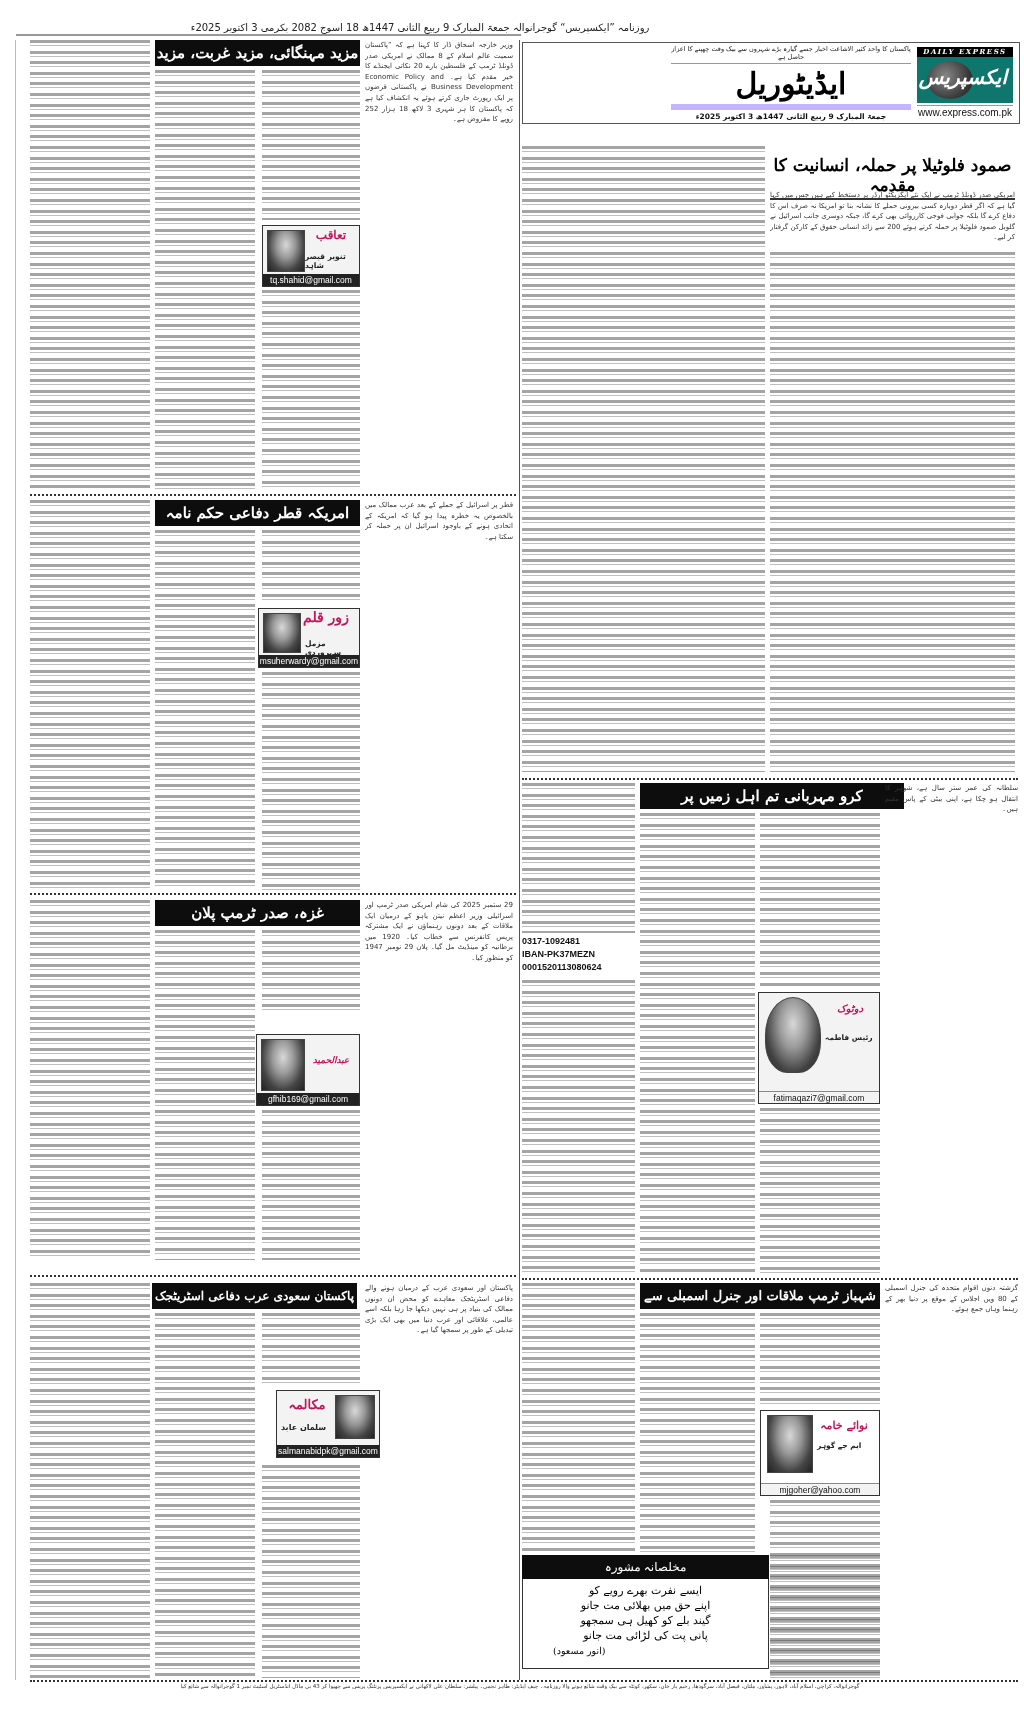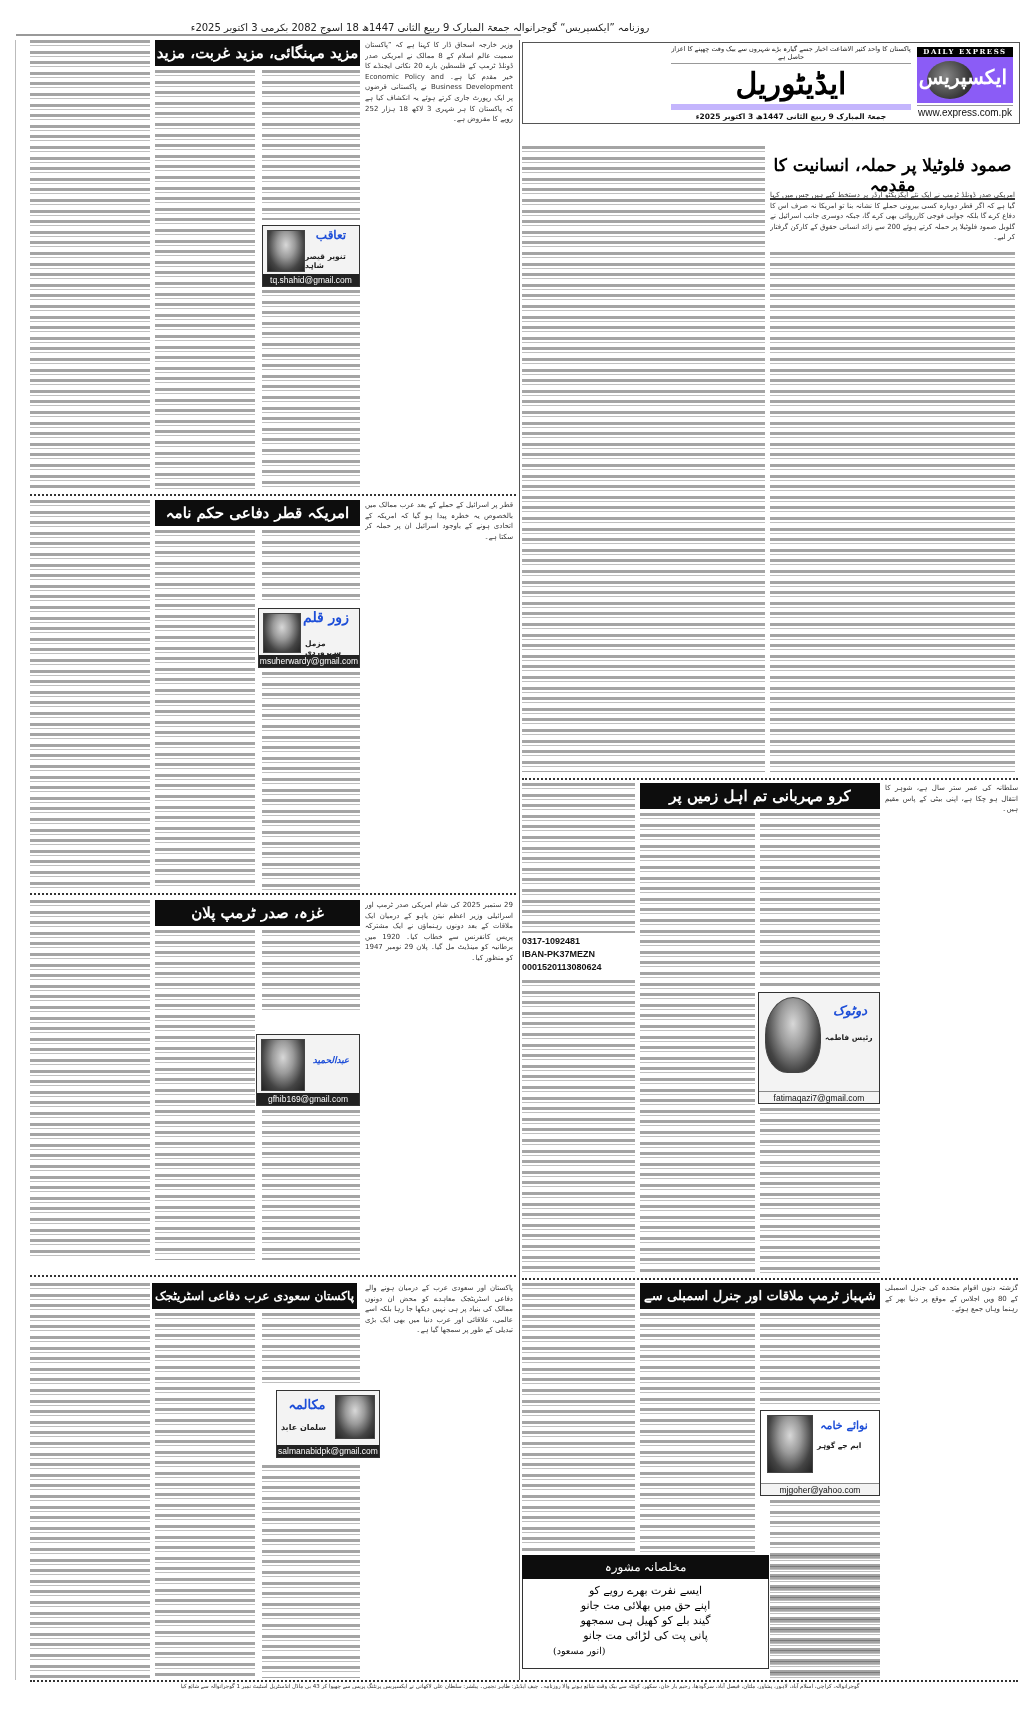--- a/index.html
+++ b/index.html
@@ -6,21 +6,21 @@
   html, body { width: 1024px; height: 1723px; background: #ffffff; overflow: hidden; }
   body { position: relative; font-family: "DejaVu Sans", sans-serif; color: #111; direction: ltr; }
 
   .rtl { direction: rtl; unicode-bidi: embed; }
   .top-dateline { position: absolute; top: 22px; left: 170px; width: 500px; text-align: center; font-size: 10px; color: #222; }
   .top-rule { position: absolute; top: 34px; left: 16px; width: 505px; height: 2px; background: #999; }
 
   
   .masthead { position: absolute; top: 42px; left: 522px; width: 498px; height: 82px; border: 1px solid #555; background: #fff; }
   .mh-logo { position: absolute; right: 6px; top: 4px; width: 96px; height: 70px; }
-  .mh-logo-box { width: 96px; height: 56px; background: #8b5cf6; position: relative; overflow: hidden; }
+  .mh-logo-box { width: 96px; height: 56px; background: #0f766e; position: relative; overflow: hidden; font-style: italic; }
   .mh-logo-strip { position: absolute; top: 0; left: 0; right: 0; height: 10px; background: #000; color: #fff; font-family: "DejaVu Serif", serif; font-size: 7px; letter-spacing: 1.5px; text-align: center; line-height: 10px; font-weight: bold; }
   .mh-logo-globe { position: absolute; left: 10px; top: 14px; width: 46px; height: 38px; border-radius: 50%; background: radial-gradient(circle at 40% 40%, #888, #333 70%); }
   .mh-logo-word { position: absolute; left: 6px; right: 6px; top: 18px; text-align: center; color: #fff; font-family: "DejaVu Serif", serif; font-size: 20px; font-weight: bold; }
   .mh-url { font-family: "Liberation Sans", sans-serif; font-size: 10px; text-align: center; margin-top: 2px; color: #111; border-top: 1px solid #999; padding-top: 1px; }
   .mh-center { position: absolute; right: 108px; top: 2px; width: 240px; text-align: center; }
   .mh-tagline { font-size: 6.5px; color: #222; border-bottom: 1px solid #999; padding-bottom: 2px; }
   .mh-title { font-family: "DejaVu Serif", serif; font-size: 30px; font-weight: bold; line-height: 40px; color: #000; }
   .mh-date { font-size: 7.5px; font-weight: bold; border-top: 6px solid #c4b5fd; padding-top: 2px; }
   .mh-contacts { position: absolute; left: 6px; top: 4px; width: 140px; font-size: 6.5px; line-height: 11.5px; color: #222; text-align: right; }
 
@@ -34,21 +34,21 @@
 
   .dotted-h { position: absolute; height: 0; border-top: 2px dotted #333; }
   .solid-v { position: absolute; width: 1px; background: #555; }
 
   
   .black-head { position: absolute; background: #0d0d0d; color: #fff; text-align: center; font-family: "DejaVu Serif", serif; font-weight: bold; font-size: 15px; line-height: 26px; height: 26px; }
 
   
   .columnist { position: absolute; border: 1.5px solid #333; background: #f3f3f3; }
   .col-photo { position: absolute; background: radial-gradient(ellipse at 50% 35%, #d8d8d8 0%, #9a9a9a 35%, #444 70%, #222 100%); border: 1px solid #444; }
-  .col-brand { position: absolute; font-family: "DejaVu Serif", serif; font-weight: bold; color: #1d4ed8; text-align: center; }
+  .col-brand { position: absolute; font-family: "DejaVu Serif", serif; font-weight: bold; color: #be185d; text-align: center; }
   .col-name { position: absolute; font-size: 7.5px; font-weight: bold; color: #222; text-align: left; }
   .col-email { position: absolute; left: 0; right: 0; bottom: 0; height: 12px; background: #222; color: #fff; font-family: "Liberation Sans", sans-serif; font-size: 8.5px; text-align: center; line-height: 12px; }
   .col-email.light { background: #f3f3f3; color: #111; border-top: 1px solid #888; }
 
   
   .poem-head { position: absolute; left: 522px; top: 1555px; width: 247px; height: 24px; background: #0d0d0d; color: #fff; text-align: center; font-family: Liberation Serif, serif; font-size: 12px; line-height: 24px; }
   .poem-box { position: absolute; left: 522px; top: 1579px; width: 247px; height: 90px; border: 1.5px solid #333; border-top: none; padding: 4px 30px; text-align: center; }
   .poem-line { font-family: "DejaVu Serif", serif; font-size: 11px; line-height: 15px; color: #000; direction: rtl; }
   .poem-author { font-size: 9.5px; text-align: left; direction: rtl; }
 
@@ -180,21 +180,21 @@
 <div class="col" style="left:262px; top:1465px; width:98px; height:213px;">
     <div class="lines"></div>
   </div>
 <div class="columnist" style="left:276px; top:1390px; width:104px; height:68px;">
   <div class="col-photo" style="right:4px; top:4px; width:40px; height:44px;"></div>
   <div class="col-brand rtl" style="left:4px; top:6px; width:52px; font-size:13px;">مکالمہ</div>
   <div class="col-name rtl" style="left:4px; top:32px; width:52px; font-size:8px;">سلمان عابد</div>
   <div class="col-email">salmanabidpk@gmail.com</div>
 </div>
 
-<div class="black-head rtl" style="left:640px; top:783px; width:240px;">کرو مہربانی تم اہل زمیں پر</div>
+<div class="black-head rtl" style="left:640px; top:783px; width:264px;">کرو مہربانی تم اہل زمیں پر</div>
 <div class="col" style="left:885px; top:783px; width:133px; height:490px;">
   <p>سلطانہ کی عمر ستر سال ہے، شوہر کا انتقال ہو چکا ہے، اپنی بیٹی کے پاس مقیم ہیں۔</p>
 </div>
 <div class="col" style="left:760px; top:813px; width:120px; height:175px;">
     <div class="lines"></div>
   </div>
 <div class="col" style="left:640px; top:813px; width:115px; height:460px;">
     <div class="lines"></div>
   </div>
 <div class="col" style="left:522px; top:783px; width:113px; height:150px;">
@@ -206,21 +206,21 @@
   <div>0001520113080624</div>
 </div>
 <div class="col" style="left:522px; top:980px; width:113px; height:293px;">
     <div class="lines"></div>
   </div>
 <div class="col" style="left:760px; top:1108px; width:120px; height:165px;">
     <div class="lines"></div>
   </div>
 <div class="columnist" style="left:758px; top:992px; width:122px; height:112px;">
   <div class="col-photo" style="left:6px; top:4px; width:56px; height:76px; border-radius:50% 50% 40% 40%;"></div>
-  <div class="col-brand rtl" style="right:6px; top:10px; width:46px; font-size:13px; font-style:italic;font-family:Liberation Serif, serif;">دوٹوک</div>
+  <div class="col-brand rtl" style="right:6px; top:10px; width:46px; font-size:10px; font-style:italic;font-family:Liberation Serif, serif;">دوٹوک</div>
   <div class="col-name rtl" style="right:6px; top:40px; width:48px;">رئیس فاطمہ</div>
   <div class="col-email light">fatimaqazi7@gmail.com</div>
 </div>
 <div class="dotted-h" style="left:522px; top:1278px; width:496px;"></div>
 
 <div class="black-head rtl" style="left:640px; top:1283px; width:240px; font-size:13px;">شہباز ٹرمپ ملاقات اور جنرل اسمبلی سے خطاب</div>
 <div class="col" style="left:885px; top:1283px; width:133px; height:395px;">
   <p>گزشتہ دنوں اقوام متحدہ کی جنرل اسمبلی کے 80 ویں اجلاس کے موقع پر دنیا بھر کے رہنما وہاں جمع ہوئے۔</p>
 </div>
 <div class="col" style="left:760px; top:1313px; width:120px; height:95px;">

